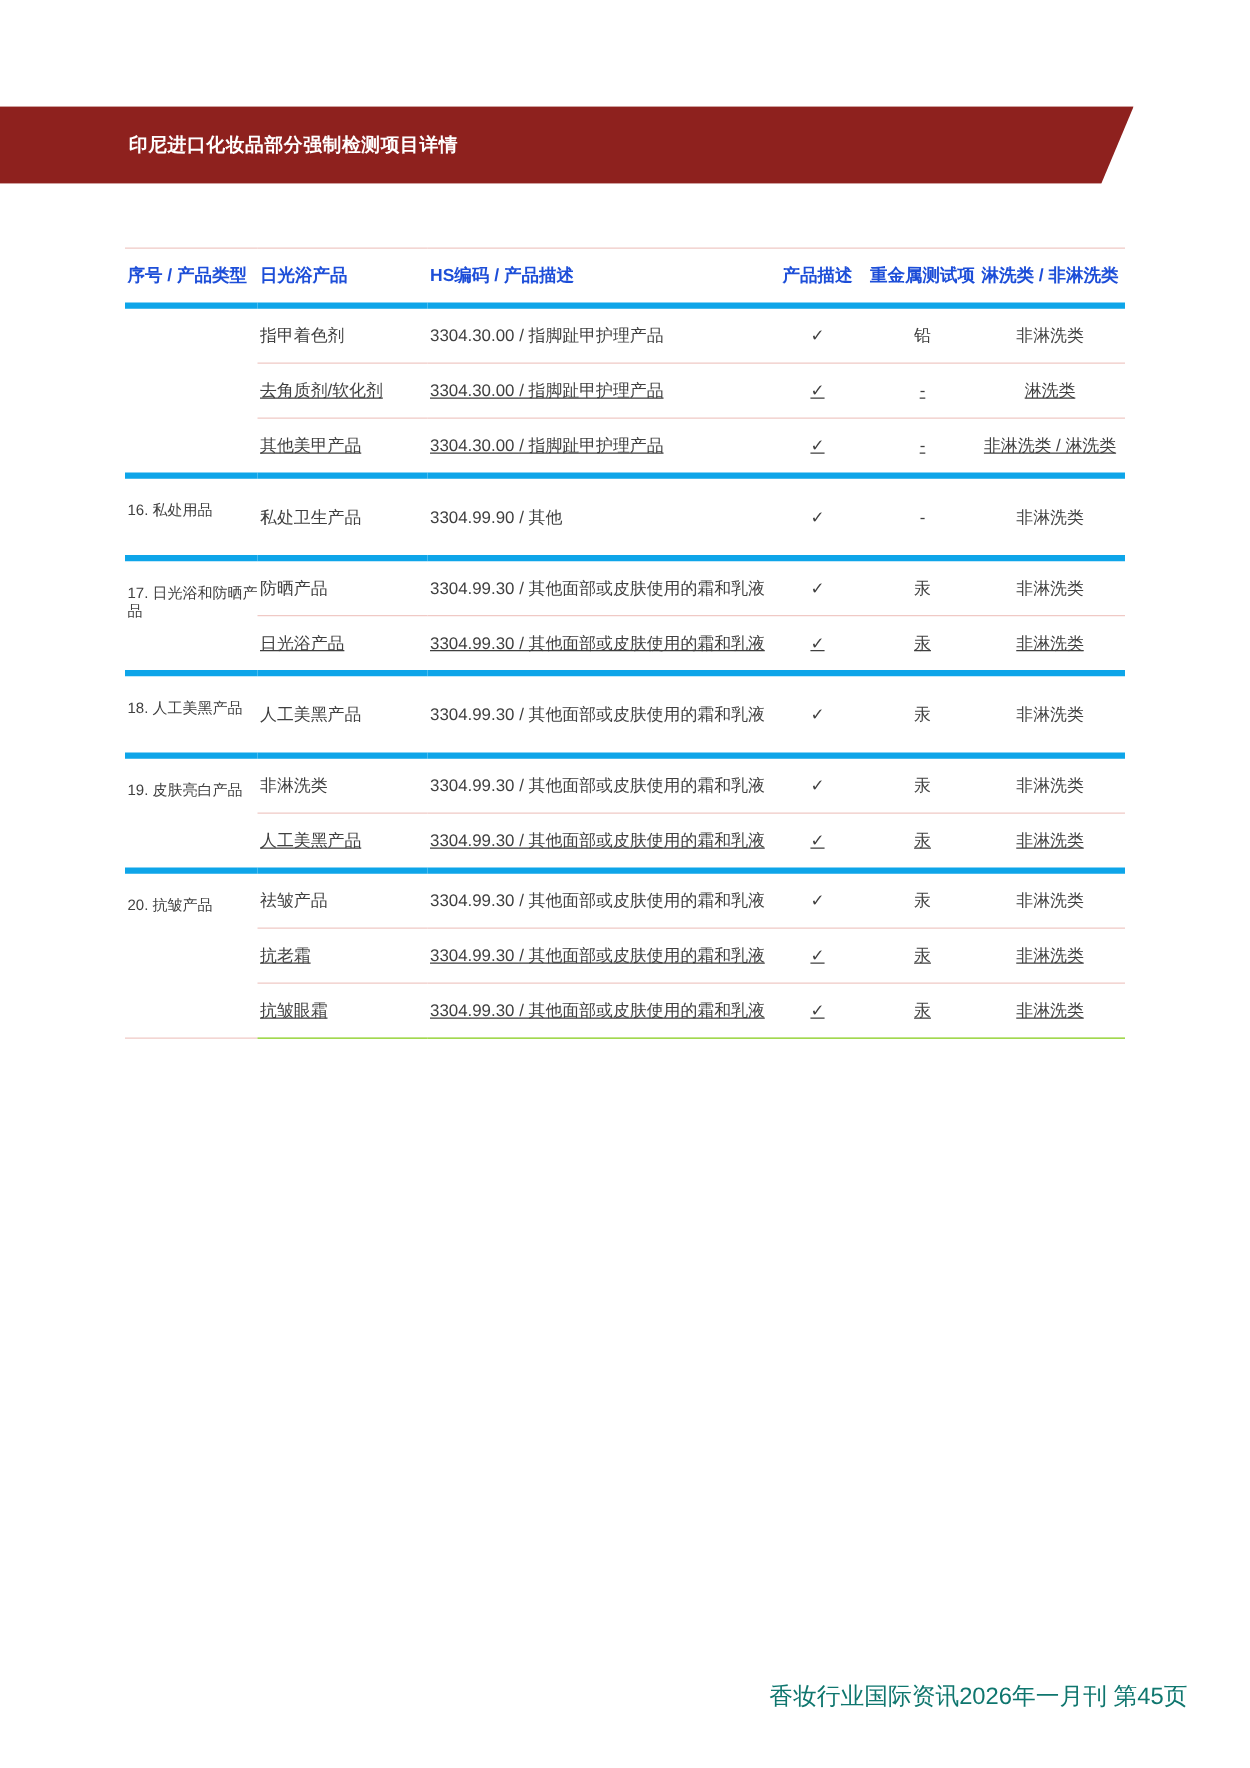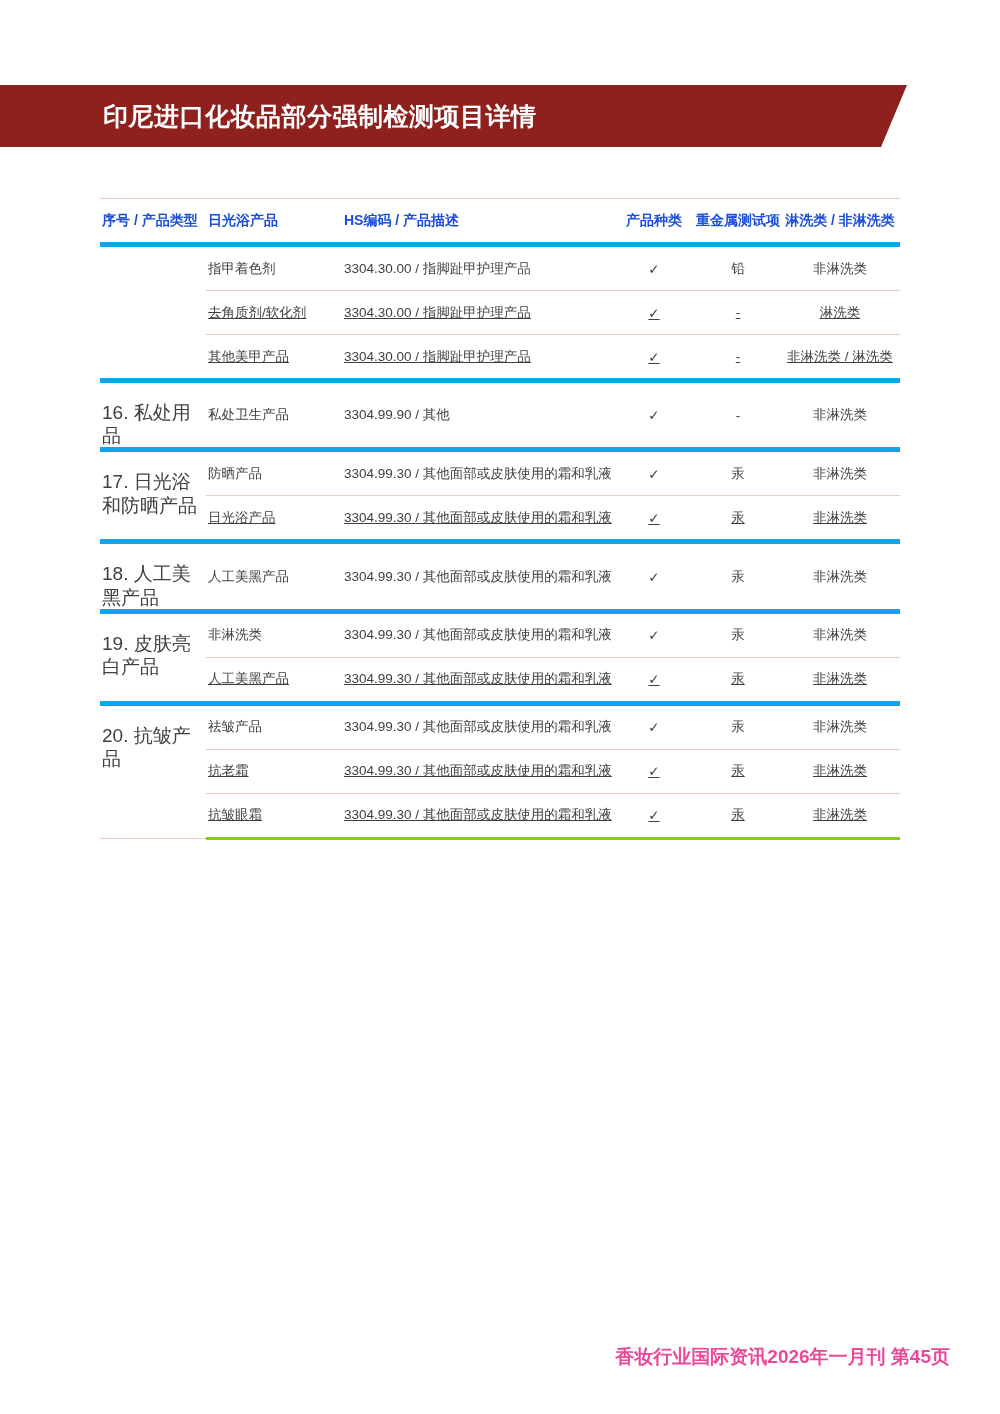--- a/index.html
+++ b/index.html
@@ -21,21 +21,21 @@
     top: 85px;
     width: 907px;
     height: 62px;
     background: #8e211e;
     clip-path: polygon(0 0, 100% 0, calc(100% - 26px) 100%, 0 100%);
     display: flex;
     align-items: center;
   }
   .banner .title {
     color: #ffffff;
-    font-size: 25px;
+    font-size: 15px;
     font-weight: 700;
     margin-left: 103px;
     letter-spacing: 0.5px;
   }
   .table-wrap {
     position: absolute;
     left: 100px;
     top: 198px;
     width: 800px;
   }
@@ -69,33 +69,33 @@
     color: #3f3f3f;
     height: 43px;
     padding: 0 0 0 2px;
     vertical-align: middle;
     overflow: hidden;
   }
   td.center { text-align: center; padding: 0; }
   td.cat {
     vertical-align: top;
     padding-top: 18px;
-    font-size: 19px;
+    font-size: 12px;
     line-height: 1.22;
   }
   tr.group-start > td { border-top: 5px solid #0ea5e9; }
   tr.sub > td { border-top: 1px solid #f0c9c5; text-decoration: underline; }
-  tbody tr:last-child > td { border-bottom: 3px solid #84cc16; margin-top: 32px; }
+  tbody tr:last-child > td { border-bottom: 1px solid #84cc16; margin-top: 32px; }
   .footer {
     position: absolute;
     top: 1344px;
     right: 50px;
     font-size: 19px;
-    font-weight: 700;
-    color: #ec4899;
+    font-weight: 400;
+    color: #0f766e;
     white-space: nowrap;
   }
 </style>
 </head>
 <body>
 
 <div class="banner">
   <div class="title">印尼进口化妆品部分强制检测项目详情</div>
 </div>
 
@@ -107,21 +107,21 @@
         <col class="c3">
         <col class="c4">
         <col class="c5">
         <col class="c6">
     </colgroup>
     <thead>
       <tr>
         <th>序号 / 产品类型</th>
         <th>日光浴产品</th>
         <th>HS编码 / 产品描述</th>
-        <th class="center">产品种类</th>
+        <th class="center">产品描述</th>
         <th class="center">重金属测试项</th>
         <th class="center">淋洗类 / 非淋洗类</th>
       </tr>
     </thead>
     <tbody>
         <tr class="group-start">
           <td class="cat" rowspan="3"></td>
           <td>指甲着色剂</td>
           <td>3304.30.00 / 指脚趾甲护理产品</td>
           <td class="center">✓</td>

